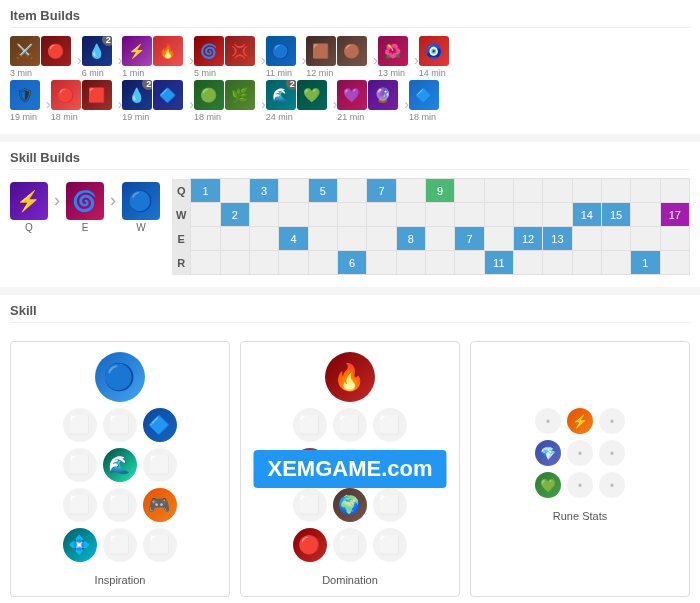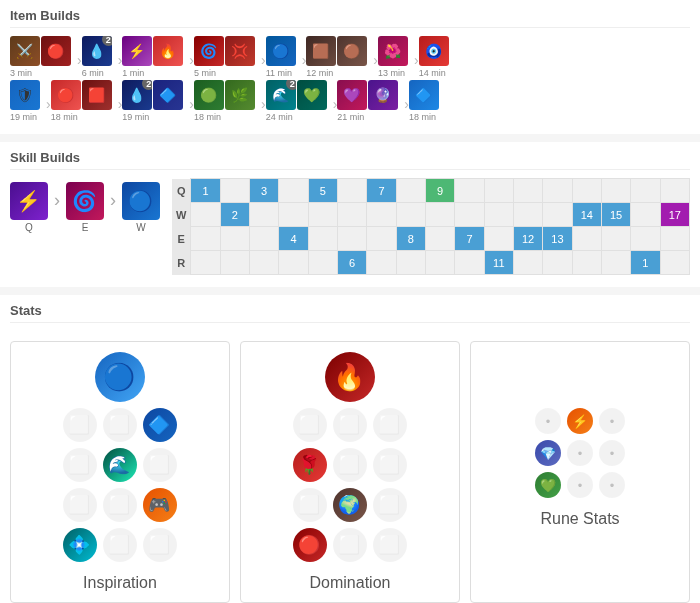--- a/index.html
+++ b/index.html
@@ -96,21 +96,21 @@
       flex-direction: column;
       align-items: center;
       gap: 6px;
       flex: 1;
       border: 1px solid #ddd;
       border-radius: 4px;
       padding: 10px 5px;
     }
 
     .rune-path-title {
-      font-size: 16px;
+      font-size: 11px;
       color: #555;
       margin-top: 6px;
     }
 
     .rune-row {
       display: flex;
       gap: 6px;
       justify-content: center;
     }
 
@@ -540,23 +540,24 @@
               <td class="filled-blue">1</td>
               <td class="empty"></td>
             </tr>
           </tbody>
       </table>
     </div>
   </div>
 </div>
 
 <div class="section">
-  <div class="section-title">Stats</div>
+  <div class="section-title">Skill</div>
 
   <div class="runes-wrapper">
+    <div class="watermark">XEMGAME.com</div>
 
     <div class="runes-container">
 
       <div class="rune-path">
 
         <div style="width:50px;height:50px;border-radius:50%;background:linear-gradient(135deg,#1565c0,#42a5f5);display:flex;align-items:center;justify-content:center;font-size:26px;">🔵</div>
 
         <div class="rune-row">
           <div class="rune-icon inactive" style="background:#cfd8dc;">⬜</div>
           <div class="rune-icon inactive" style="background:#cfd8dc;">⬜</div>

